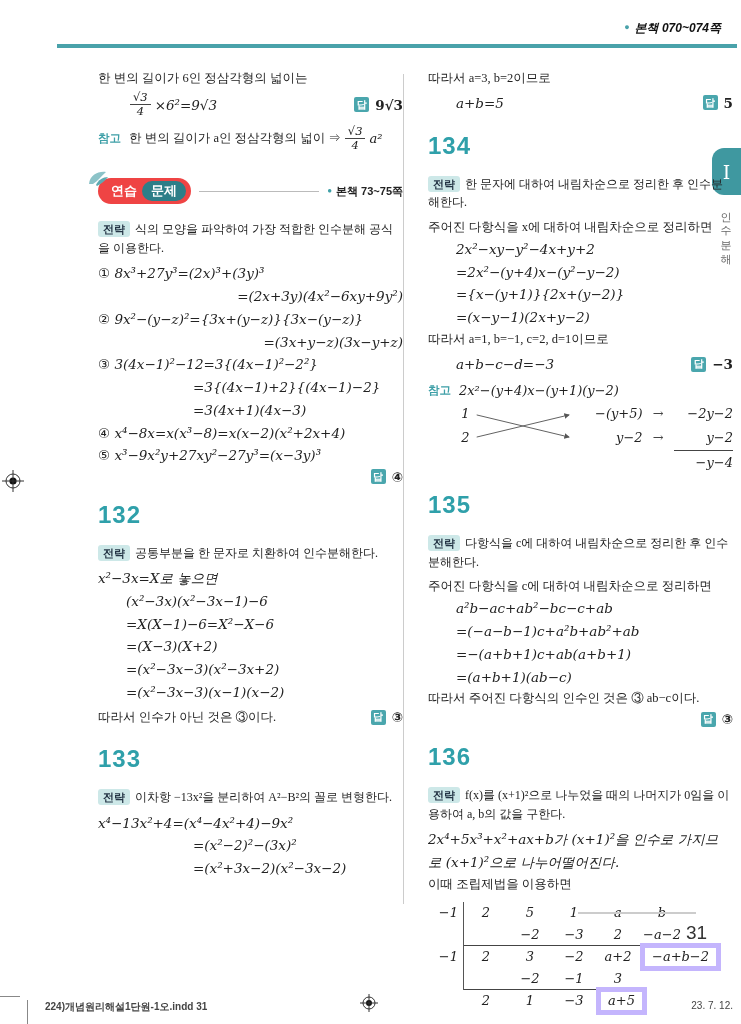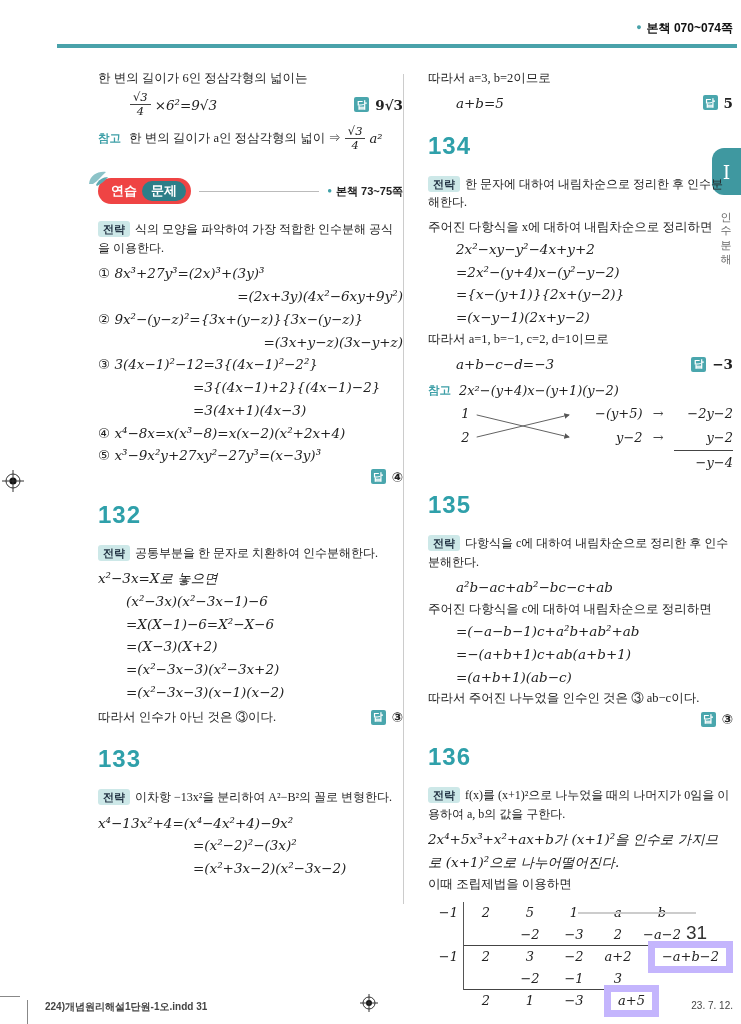--- a/index.html
+++ b/index.html
@@ -1,21 +1,21 @@
 <!DOCTYPE html>
 <html><head>
 <meta charset="utf-8">
 <style>
   html,body{margin:0;padding:0;}
   body{width:741px;height:1024px;position:relative;background:#fff;overflow:hidden;
        font-family:"Liberation Sans",sans-serif;color:#222;}
   .k{font-family:Liberation Serif, serif;}
   .m{font-family:"DejaVu Serif","DejaVu Sans",serif;font-style:italic;}
   
-  .hdr{position:absolute;top:20px;right:8px;font-size:12px;font-weight:bold;color:#111;}
+  .hdr{position:absolute;top:20px;right:20px;font-size:12px;font-weight:bold;color:#111;font-style:italic;}
   .hdr .dot{color:#49a2aa;font-size:9px;vertical-align:2px;margin-right:5px;}
   .tealbar{position:absolute;top:44px;left:57px;width:680px;height:4px;background:#49a2aa;}
   
   .col{position:absolute;top:66px;width:305px;}
   .col-l{left:98px;}
   .col-r{left:428px;}
   .divider{position:absolute;left:403px;top:74px;height:830px;width:1px;background:#ccc;}
   .line{margin:2.5px 0;font-size:12.5px;line-height:1.5;color:#222;}
   .m.line,.line.m{font-size:13.5px;}
   .i0{margin-left:0;} .i1{margin-left:28px;} .i2{margin-left:58px;text-align:right;} .i3{margin-left:95px;}
@@ -62,21 +62,21 @@
   .cr .ub{border-bottom:1px solid #444;}
   
   .sd{margin:8px 0 0 6px;font-family:"DejaVu Serif","DejaVu Sans",serif;font-style:italic;font-size:13px;}
   .sdrow{display:flex;align-items:stretch;height:22px;}
   .sdh{width:24px;text-align:right;padding-right:5px;line-height:22px;}
   .sdbar{width:1px;background:#555;}
   .sdbar.ghost{background:transparent;}
   .cells{display:flex;align-items:center;}
   .cells.under{border-bottom:1px solid #444;}
   .sdc{width:44px;text-align:center;display:inline-block;}
-  .sdbox{border:7px solid #c4b5fd;padding:0 7px;margin-left:8px;align-self:center;line-height:18px;}
+  .sdbox{border:5px solid #c4b5fd;padding:0 7px;align-self:center;line-height:18px;}
   
   .sidetab{position:absolute;right:0;top:148px;width:29px;height:47px;background:#3f98a0;
            border-radius:12px 0 0 12px;color:#fff;display:flex;align-items:center;justify-content:center;
            font-family:"DejaVu Serif",serif;font-style:normal;font-size:19px;}
   .chapter{position:absolute;right:8px;top:204px;writing-mode:vertical-rl;font-size:11px;
            color:#666;letter-spacing:3px;}
   
   .pgline{position:absolute;left:578px;top:912px;width:118px;height:2px;background:#ccc;}
   .pgnum{position:absolute;left:686px;top:922px;font-size:19px;color:#333;}
   .footer-file{position:absolute;left:45px;top:1000px;font-size:10px;color:#444;font-weight:bold;}
@@ -258,26 +258,26 @@
           <div class="ub">y−2</div>
           <div>−y−4</div>
         </span>
     </div>
   </div>
 
   <div class="prob">
     <div class="pnum">135</div>
     <div class="strat"><span class="sbadge">전략</span><span class="k">다항식을 c에 대하여 내림차순으로 정리한 후 인수분해한다.</span></div>
     <div>
+        <div class="line k i0">주어진 다항식을 c에 대하여 내림차순으로 정리하면</div>
         <div class="line m i1">a²b−ac+ab²−bc−c+ab</div>
-        <div class="line k i0">주어진 다항식을 c에 대하여 내림차순으로 정리하면</div>
         <div class="line m i1">=(−a−b−1)c+a²b+ab²+ab</div>
         <div class="line m i1">=−(a+b+1)c+ab(a+b+1)</div>
         <div class="line m i1">=(a+b+1)(ab−c)</div>
-        <div class="line k i0">따라서 주어진 나누었을 인수인 것은 ③ ab−c이다.</div>
+        <div class="line k i0">따라서 주어진 다항식의 인수인 것은 ③ ab−c이다.</div>
       </div>
     <div class="ansrow">
       <span></span>
       <span class="ansright">
           <span class="abadge">답</span>
           <span class="ansval">③</span>
         </span>
     </div>
   </div>
 

